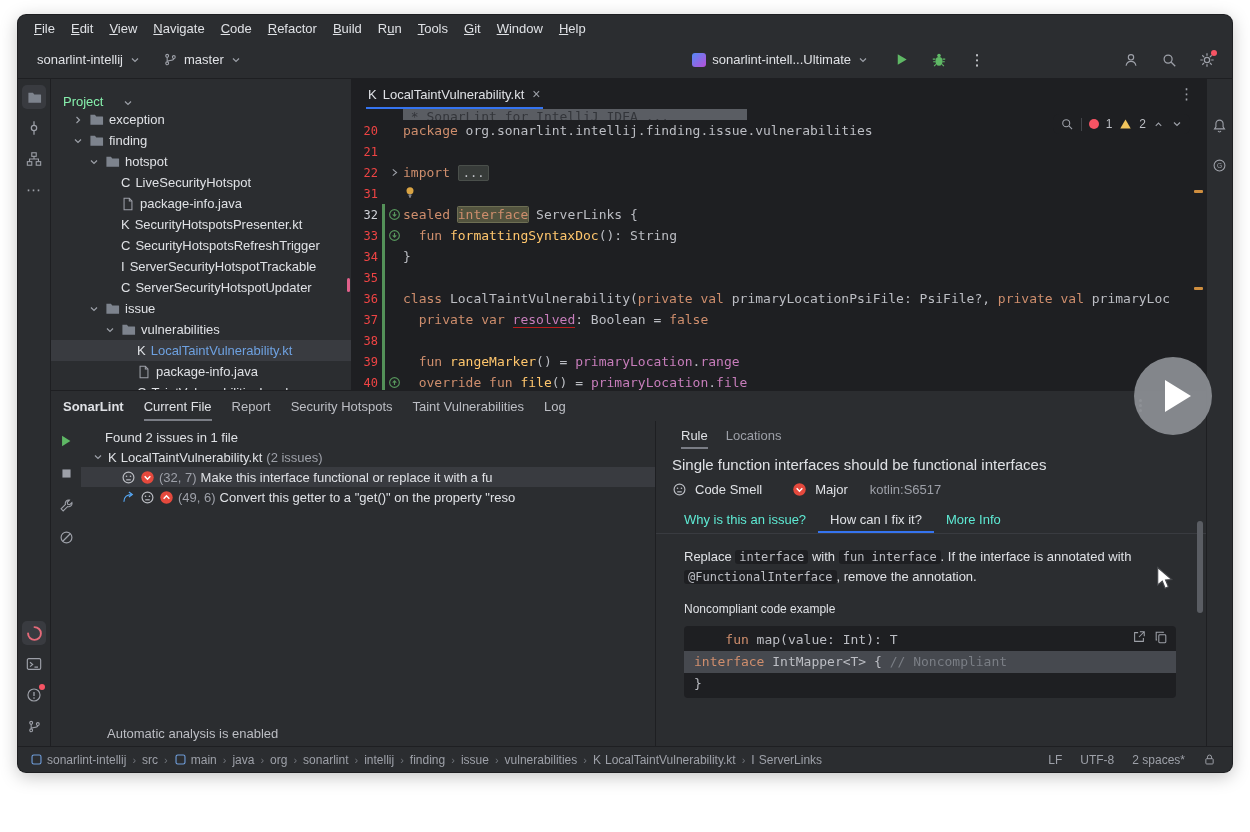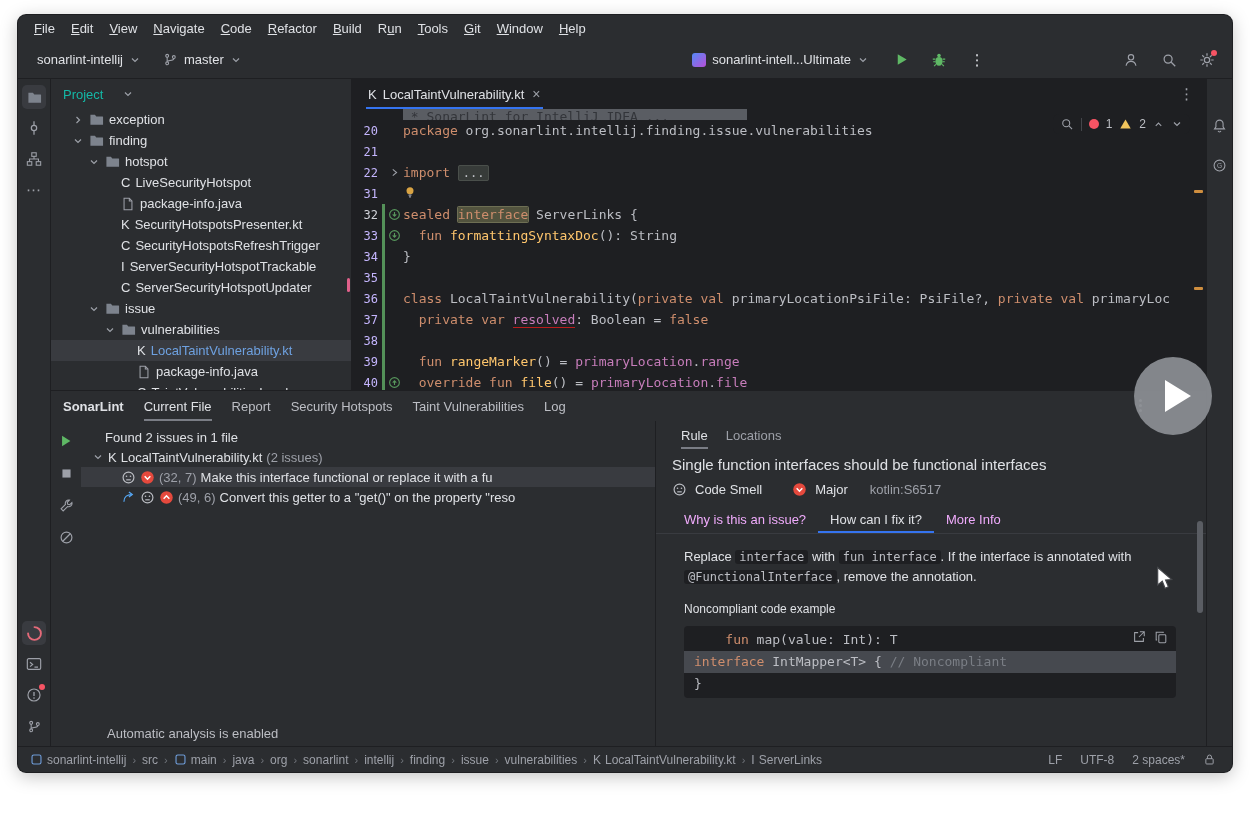--- a/index.html
+++ b/index.html
@@ -25,38 +25,38 @@
 .stripe.right{width:26px;border-left:1px solid #1e1f22;padding-top:34px;gap:16px}
 .stripe-btn{width:24px;height:24px;border-radius:5px;display:flex;align-items:center;justify-content:center;color:#9da0a8;position:relative}
 .stripe-btn.active{background:#393b40}
 .stripe-gap{margin-top:auto}
 .red-badge{position:absolute;top:1px;right:1px;width:6px;height:6px;border-radius:50%;background:#f75464}
 .more-dots{font-size:15px;color:#9da0a8;letter-spacing:1px}
 .center{flex:1;display:flex;flex-direction:column;min-width:0}
 .upper{height:311px;display:flex;min-height:0;flex:none}
 
 .project-panel{width:301px;flex:none;border-right:1px solid #1e1f22;display:flex;flex-direction:column;position:relative;overflow:hidden}
-.panel-header{height:30px;flex:none;display:flex;align-items:center;gap:19px;padding:0 12px;color:#14b8a6}
+.panel-header{height:30px;flex:none;display:flex;align-items:flex-end;gap:19px;padding:0 12px;color:#86efac}
 .tree{flex:1;overflow:hidden}
 .trow{height:21px;display:flex;align-items:center;gap:5px;white-space:nowrap;color:#dfe1e5}
 .trow.selected{background:#393b40}
 .chev-slot{width:13px;display:inline-flex;justify-content:center;flex:none}
 .lbl.modified{color:#6ea1e0}
 .err-mark{position:absolute;right:1px;top:199px;width:3px;height:14px;background:#e0608a;border-radius:2px}
 
 .editor-zone{flex:1;display:flex;flex-direction:column;min-width:0;background:#1e1f22}
 .tabbar{height:30px;flex:none;display:flex;align-items:center;padding-left:6px}
 .tab{display:flex;align-items:center;gap:6px;height:100%;padding:0 10px;position:relative;color:#dfe1e5}
 .tab.active::after{content:"";position:absolute;left:8px;right:8px;bottom:0;height:2px;background:#3574f0}
 .tab-close{color:#9da0a8;font-size:14px;margin-left:2px}
 .tabbar-more{margin-left:auto;margin-right:12px;color:#9da0a8;font-size:15px}
 .code-area{flex:1;position:relative;overflow:hidden;font-family:"DejaVu Sans Mono",monospace;font-size:13px}
 .line{display:flex;height:21px;align-items:center;white-space:pre}
 .line.partial{height:11px;overflow:hidden;align-items:flex-start}
-.lnum{width:30px;text-align:right;padding-right:4px;color:#c4b5fd;flex:none;font-size:12px;font-family:"DejaVu Sans Mono",monospace}
+.lnum{width:30px;text-align:right;padding-right:4px;color:#ef4444;flex:none;font-size:12px;font-family:"DejaVu Sans Mono",monospace}
 .lnum.active{color:#d1d3d9}
 .gitbar{width:3px;flex:none;align-self:stretch}
 .gitbar.on{background:#549159}
 .gicon{width:18px;flex:none;display:inline-flex;justify-content:center}
 .codetext{color:#bcbec4}
 .codetext.selline{background:#5a5d63;color:#2b2d30}
 .selline span{color:#33353a !important}
 .tk-kw{color:#cf8e6d}.tk-def{color:#bcbec4}.tk-fn{color:#ffc66d}.tk-prop{color:#c77dbb}
 .tk-propu{color:#c77dbb;border-bottom:1px solid #b91c1c}
 .tk-cmt{color:#7a7e85}
@@ -90,21 +90,21 @@
 .rule-panel{flex:1;min-width:0;position:relative;padding-left:16px;display:flex;flex-direction:column;overflow:hidden}
 .rule-tabs{height:28px;flex:none;display:flex;align-items:center}
 .rtab{padding:0 9px;height:100%;display:flex;align-items:center;color:#9da0a8;position:relative}
 .rtab.active{color:#dfe1e5}
 .rtab.active::after{content:"";position:absolute;left:9px;right:9px;bottom:0;height:2px;background:#7a7d85}
 .rule-title{font-size:15px;font-weight:normal;color:#dfe1e5;margin-top:7px;padding-right:40px}
 .rule-meta{display:flex;align-items:center;gap:8px;margin-top:9px;color:#dfe1e5}
 .meta-gap{width:14px}
 .meta-key{color:#9da0a8;margin-left:14px}
 .rule-dtabs{display:flex;margin-top:8px;height:28px;flex:none}
-.dtab{padding:0 12px;display:flex;align-items:center;color:#f0abfc;position:relative;white-space:nowrap}
+.dtab{padding:0 12px;display:flex;align-items:center;color:#5eead4;position:relative;white-space:nowrap}
 .dtab.active{color:#dfe1e5}
 .dtab.active::after{content:"";position:absolute;left:0;right:0;bottom:0;height:2px;background:#3574f0}
 .rule-sep{height:1px;background:#393b40;margin-left:-16px;flex:none}
 .rule-content{flex:1;overflow:hidden;padding:0 30px 0 12px}
 .rule-desc{margin-top:13px;line-height:1.55;color:#dfe1e5;max-width:560px;font-size:13px}
 code.inline{font-family:"DejaVu Sans Mono",monospace;background:#1e1f22;padding:0 4px;border-radius:3px;color:#bcbec4;font-size:12px}
 .example-label{margin-top:15px;font-size:12px;color:#dfe1e5}
 .code-block{margin-top:10px;background:#1e1f22;border-radius:4px;font-family:"DejaVu Sans Mono",monospace;font-size:13px;line-height:22px;padding:3px 0;position:relative}
 .cb-line{padding:0 10px;white-space:pre;color:#bcbec4}
 .cb-line.hl{background:#46494f}

